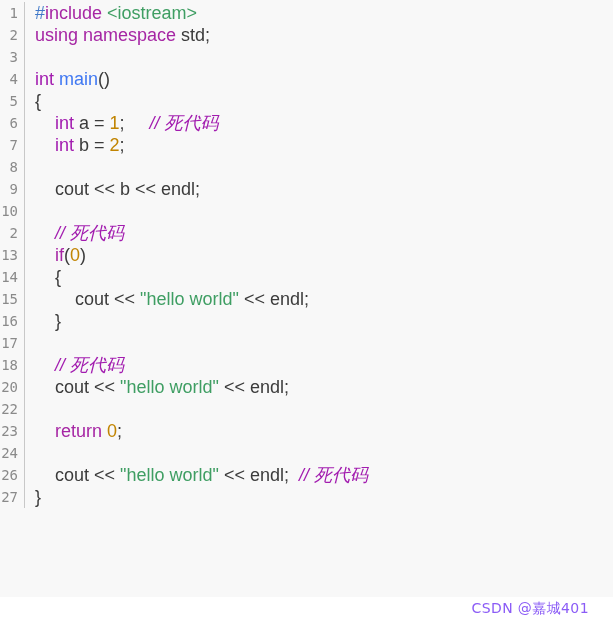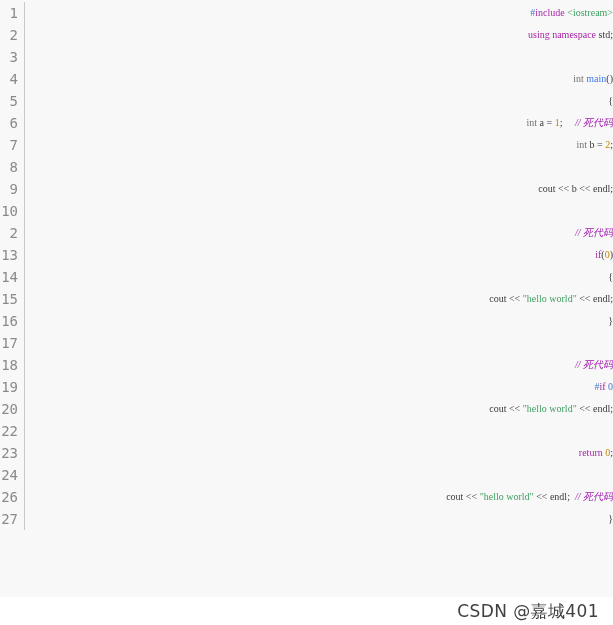--- a/index.html
+++ b/index.html
@@ -58,49 +58,48 @@
 
   .divider-col {
     flex: 0 0 1px;
     width: 1px;
     background: #c8c8c8;
   }
 
   .code-text {
     flex: 1 1 auto;
     padding-left: 10px;
-    font-size: 10px;
-    font-family: Liberation Serif, serif;
+    font-size: 18px;
+    font-family: Liberation Sans, sans-serif;
     color: #3b3b3b;
     white-space: pre;
     letter-spacing: 0px;
-    text-align: right;
   }
 
   
   .tok-pre      { color: #a626a4; }   
   .tok-hash     { color: #4078c8; }   
   .tok-header   { color: #3f9e63; }   
   .tok-keyword  { color: #a626a4; }   
-  .tok-type     { color: #737373; }   
+  .tok-type     { color: #a21caf; }   
   .tok-func     { color: #4078f2; }   
   .tok-number   { color: #c18401; }   
   .tok-numblue  { color: #4078c8; }   
   .tok-string   { color: #3f9e63; }   
   .tok-plain    { color: #3b3b3b; }   
   .tok-comment  { color: #a21caf; font-style: italic; }
 
   
   .watermark {
     position: absolute;
-    right: 14px;
+    right: 24px;
     top: 600px;
     font-family: "DejaVu Sans", "Liberation Sans", sans-serif;
-    font-size: 17px;
-    color: #404040;
+    font-size: 14px;
+    color: #8b5cf6;
     letter-spacing: 0.4px;
     user-select: none;
   }
 </style>
 </head>
 <body>
 
 <div id="page">
 
   <div class="code-block">
@@ -115,21 +114,20 @@
         <div class="code-line"><span class="gutter">8</span><span class="divider-col"></span><span class="code-text">&nbsp;</span></div>
         <div class="code-line"><span class="gutter">9</span><span class="divider-col"></span><span class="code-text"><span class="tok-plain">    cout &lt;&lt; b &lt;&lt; endl;</span></span></div>
         <div class="code-line"><span class="gutter">10</span><span class="divider-col"></span><span class="code-text">&nbsp;</span></div>
         <div class="code-line"><span class="gutter">2</span><span class="divider-col"></span><span class="code-text"><span class="tok-plain">    </span><span class="tok-comment">// 死代码</span></span></div>
         <div class="code-line"><span class="gutter">13</span><span class="divider-col"></span><span class="code-text"><span class="tok-plain">    </span><span class="tok-keyword">if</span><span class="tok-plain">(</span><span class="tok-number">0</span><span class="tok-plain">)</span></span></div>
         <div class="code-line"><span class="gutter">14</span><span class="divider-col"></span><span class="code-text"><span class="tok-plain">    {</span></span></div>
         <div class="code-line"><span class="gutter">15</span><span class="divider-col"></span><span class="code-text"><span class="tok-plain">        cout &lt;&lt; </span><span class="tok-string">"hello world"</span><span class="tok-plain"> &lt;&lt; endl;</span></span></div>
         <div class="code-line"><span class="gutter">16</span><span class="divider-col"></span><span class="code-text"><span class="tok-plain">    }</span></span></div>
         <div class="code-line"><span class="gutter">17</span><span class="divider-col"></span><span class="code-text">&nbsp;</span></div>
         <div class="code-line"><span class="gutter">18</span><span class="divider-col"></span><span class="code-text"><span class="tok-plain">    </span><span class="tok-comment">// 死代码</span></span></div>
-        <div class="code-line"><span class="gutter">19</span><span class="divider-col"></span><span class="code-text"><span class="tok-hash">#</span><span class="tok-pre">if</span><span class="tok-plain"> </span><span class="tok-numblue">0</span></span></div>
         <div class="code-line"><span class="gutter">20</span><span class="divider-col"></span><span class="code-text"><span class="tok-plain">    cout &lt;&lt; </span><span class="tok-string">"hello world"</span><span class="tok-plain"> &lt;&lt; endl;</span></span></div>
         <div class="code-line"><span class="gutter">22</span><span class="divider-col"></span><span class="code-text">&nbsp;</span></div>
         <div class="code-line"><span class="gutter">23</span><span class="divider-col"></span><span class="code-text"><span class="tok-plain">    </span><span class="tok-keyword">return</span><span class="tok-plain"> </span><span class="tok-number">0</span><span class="tok-plain">;</span></span></div>
         <div class="code-line"><span class="gutter">24</span><span class="divider-col"></span><span class="code-text">&nbsp;</span></div>
         <div class="code-line"><span class="gutter">26</span><span class="divider-col"></span><span class="code-text"><span class="tok-plain">    cout &lt;&lt; </span><span class="tok-string">"hello world"</span><span class="tok-plain"> &lt;&lt; endl;</span><span class="tok-plain">  </span><span class="tok-comment">// 死代码</span></span></div>
         <div class="code-line"><span class="gutter">27</span><span class="divider-col"></span><span class="code-text"><span class="tok-plain">}</span></span></div>
       </div>
   </div>
 
   <div class="watermark">CSDN @嘉城401</div>

